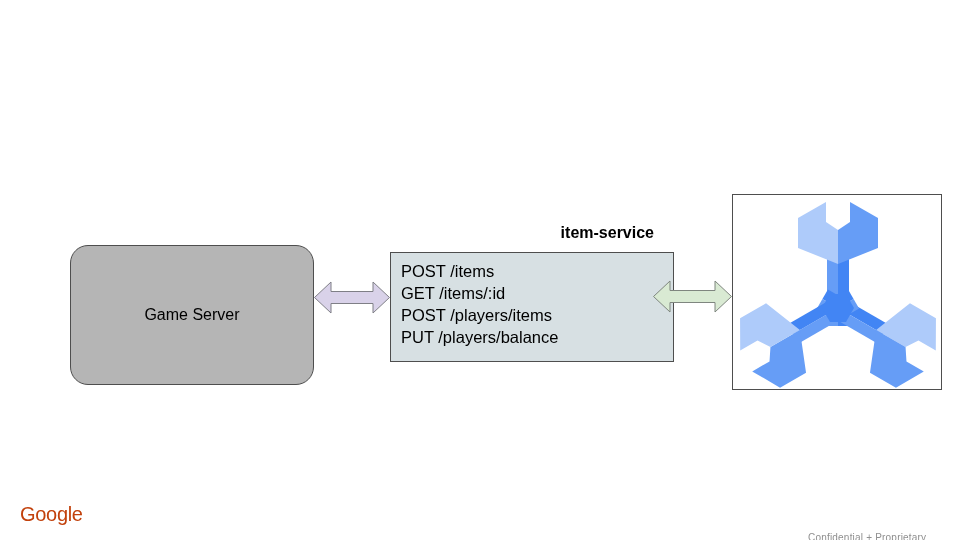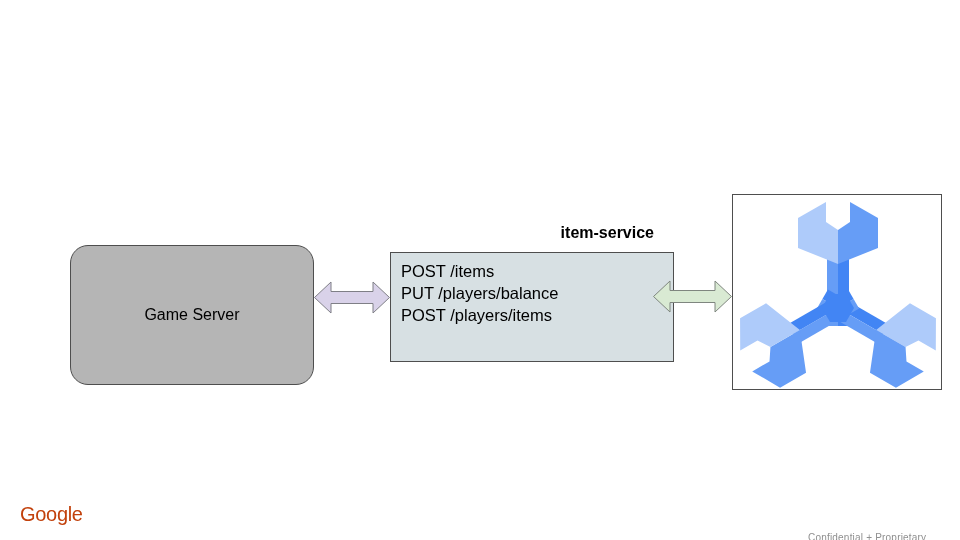--- a/index.html
+++ b/index.html
@@ -57,22 +57,23 @@
   </div>
 
   <svg class="arrow-left" width="76" height="33" viewBox="0 0 76 33">
     <polygon points="0.5,16.5 17,1 17,10.5 59,10.5 59,1 75.5,16.5 59,32 59,22.5 17,22.5 17,32" stroke="#7f7f86" stroke-width="1" stroke-linejoin="miter" fill="#d9d2e9"></polygon>
   </svg>
 
   <div class="item-service-title">item-service</div>
 
   <div class="node-item-service">
     <div class="endpoint">POST /items</div>
+    <div class="endpoint">GET /items/:id</div>
+    <div class="endpoint">POST /players/items</div>
     <div class="endpoint">PUT /players/balance</div>
-    <div class="endpoint">POST /players/items</div>
   </div>
 
   <svg class="arrow-right" width="79" height="33" viewBox="0 0 79 33">
     <polygon points="0.5,16.5 17,1 17,10.5 62,10.5 62,1 78.5,16.5 62,32 62,22.5 17,22.5 17,32" stroke="#7f867f" stroke-width="1" stroke-linejoin="miter" fill="#d9ead3"></polygon>
   </svg>
 
   <div class="node-spanner">
     <svg width="210" height="196" viewBox="0 0 210 196">
 
       <g transform="translate(105,113)">

